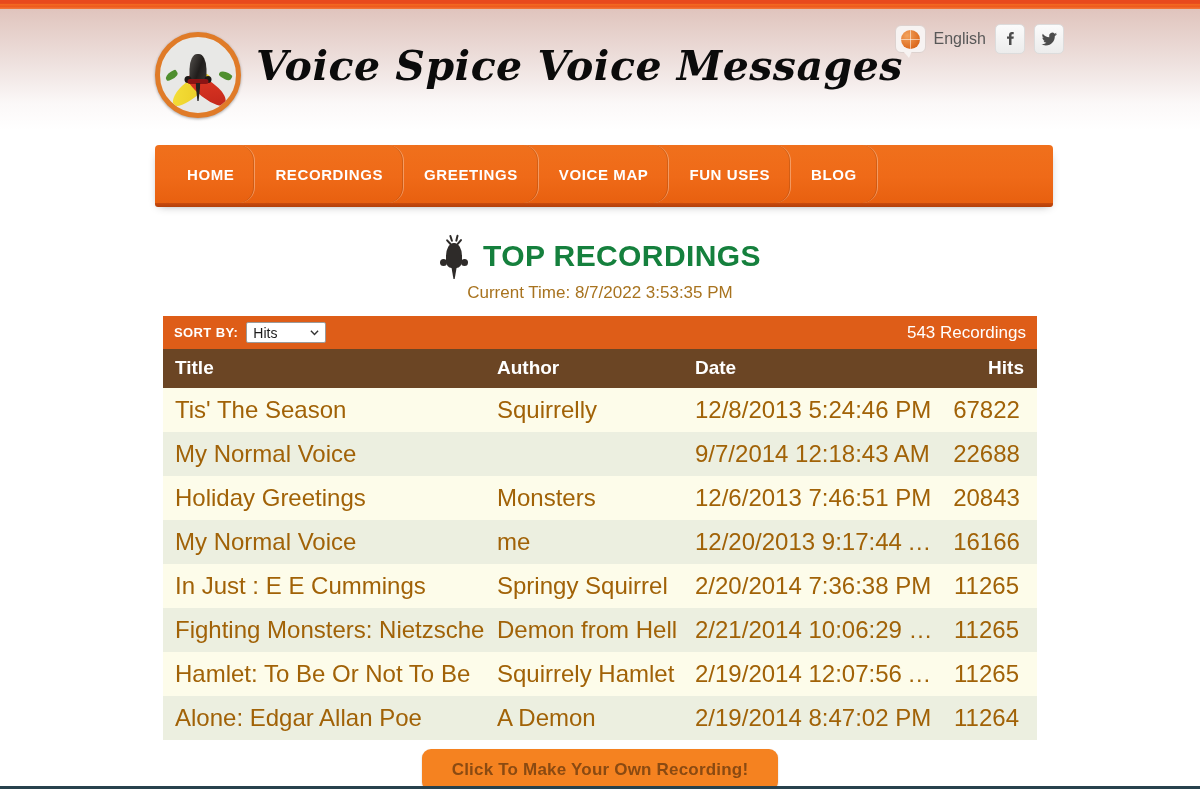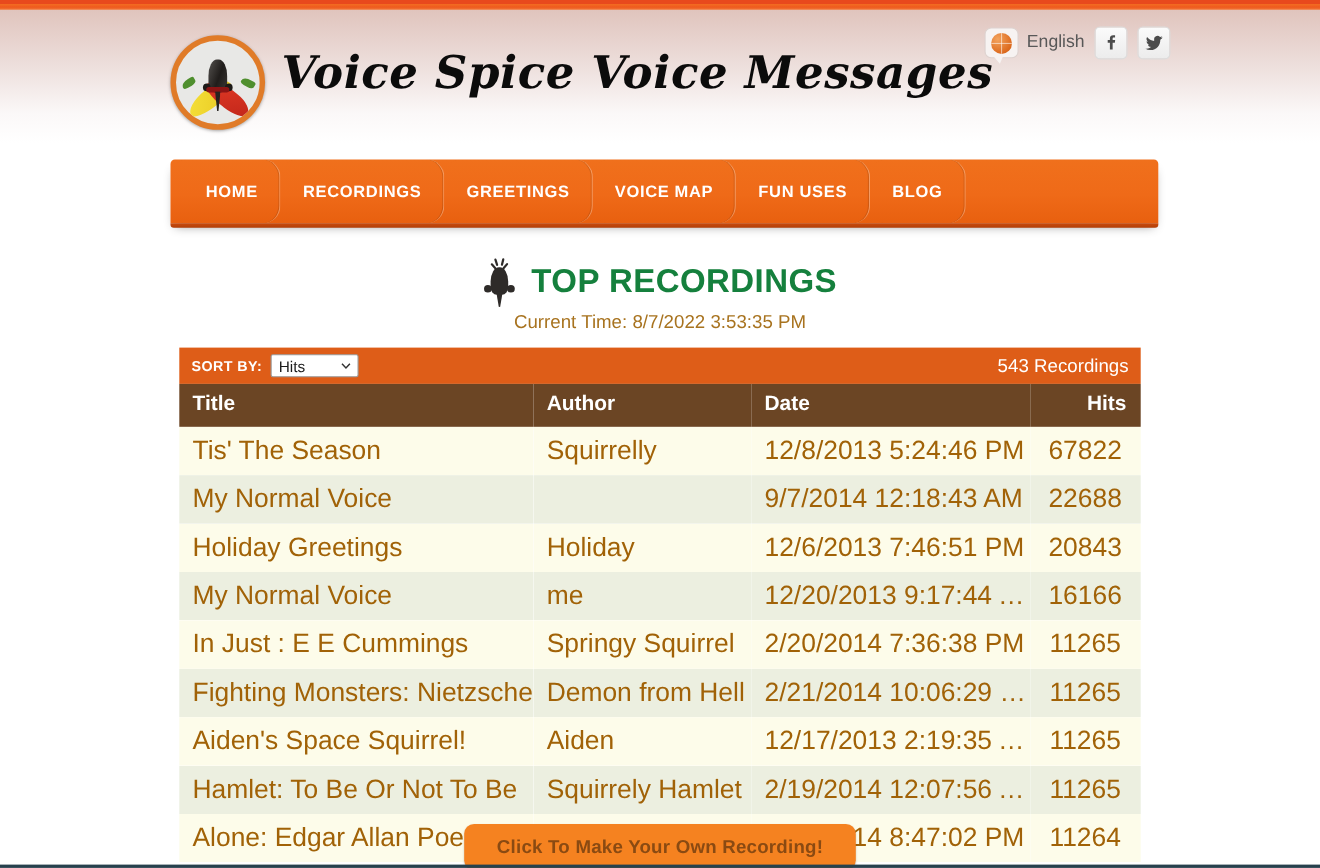--- a/index.html
+++ b/index.html
@@ -463,21 +463,21 @@
         <td class="col-hits">67822</td>
       </tr>
       <tr>
         <td class="col-title">My Normal Voice</td>
         <td class="col-author"></td>
         <td class="col-date">9/7/2014 12:18:43 AM</td>
         <td class="col-hits">22688</td>
       </tr>
       <tr>
         <td class="col-title">Holiday Greetings</td>
-        <td class="col-author">Holiday</td>
+        <td class="col-author">Monsters</td>
         <td class="col-date">12/6/2013 7:46:51 PM</td>
         <td class="col-hits">20843</td>
       </tr>
       <tr>
         <td class="col-title">My Normal Voice</td>
         <td class="col-author">me</td>
         <td class="col-date">12/20/2013 9:17:44 AM</td>
         <td class="col-hits">16166</td>
       </tr>
       <tr>
@@ -486,26 +486,20 @@
         <td class="col-date">2/20/2014 7:36:38 PM</td>
         <td class="col-hits">11265</td>
       </tr>
       <tr>
         <td class="col-title">Fighting Monsters: Nietzsche</td>
         <td class="col-author">Demon from Hell</td>
         <td class="col-date">2/21/2014 10:06:29 PM</td>
         <td class="col-hits">11265</td>
       </tr>
       <tr>
-        <td class="col-title">Aiden's Space Squirrel!</td>
-        <td class="col-author">Aiden</td>
-        <td class="col-date">12/17/2013 2:19:35 AM</td>
-        <td class="col-hits">11265</td>
-      </tr>
-      <tr>
         <td class="col-title">Hamlet: To Be Or Not To Be</td>
         <td class="col-author">Squirrely Hamlet</td>
         <td class="col-date">2/19/2014 12:07:56 AM</td>
         <td class="col-hits">11265</td>
       </tr>
       <tr>
         <td class="col-title">Alone: Edgar Allan Poe</td>
         <td class="col-author">A Demon</td>
         <td class="col-date">2/19/2014 8:47:02 PM</td>
         <td class="col-hits">11264</td>

